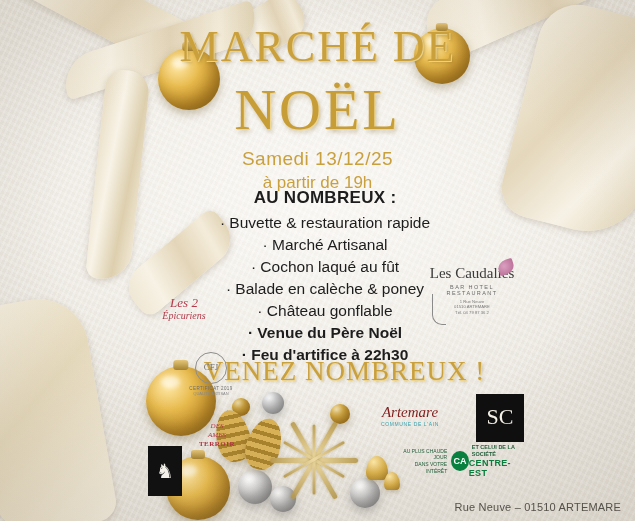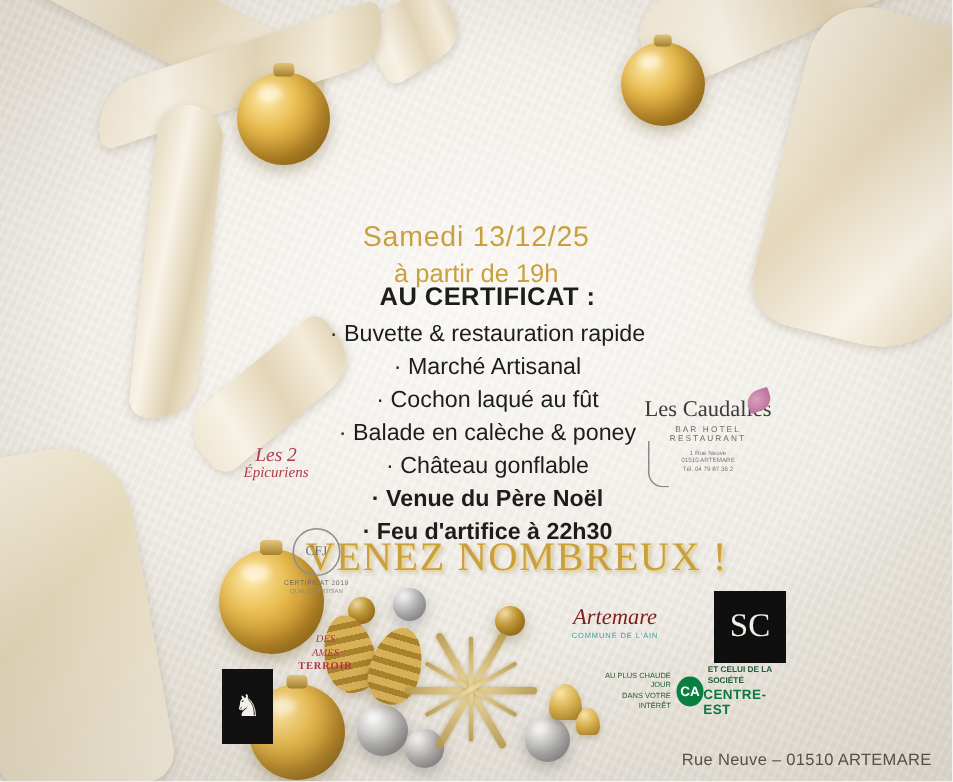--- a/index.html
+++ b/index.html
@@ -476,28 +476,32 @@
     <i></i>
       <i></i>
       <i></i>
       <i></i>
       <i></i>
       <i></i>
   </div>
 
   <div class="vignette"></div>
 
+  <div class="title-wrap">
+    <div class="title-line1">MARCHÉ DE</div>
+    <div class="title-line2">NOËL</div>
+  </div>
 
   <div class="date-block">
     <div class="date-1">Samedi 13/12/25</div>
     <div class="date-2">à partir de 19h</div>
   </div>
 
   <div class="programme">
-    <div class="prog-title">AU CERTIFICAT :</div>
+    <div class="prog-title">AU NOMBREUX :</div>
     <div id="programme-list">
         <div class="prog-item">· Buvette &amp; restauration rapide</div>
         <div class="prog-item">· Marché Artisanal</div>
         <div class="prog-item">· Cochon laqué au fût</div>
         <div class="prog-item">· Balade en calèche &amp; poney</div>
         <div class="prog-item">· Château gonflable</div>
         <div class="prog-item bold">· Venue du Père Noël</div>
         <div class="prog-item bold">· Feu d'artifice à 22h30</div>
       </div>
   </div>

